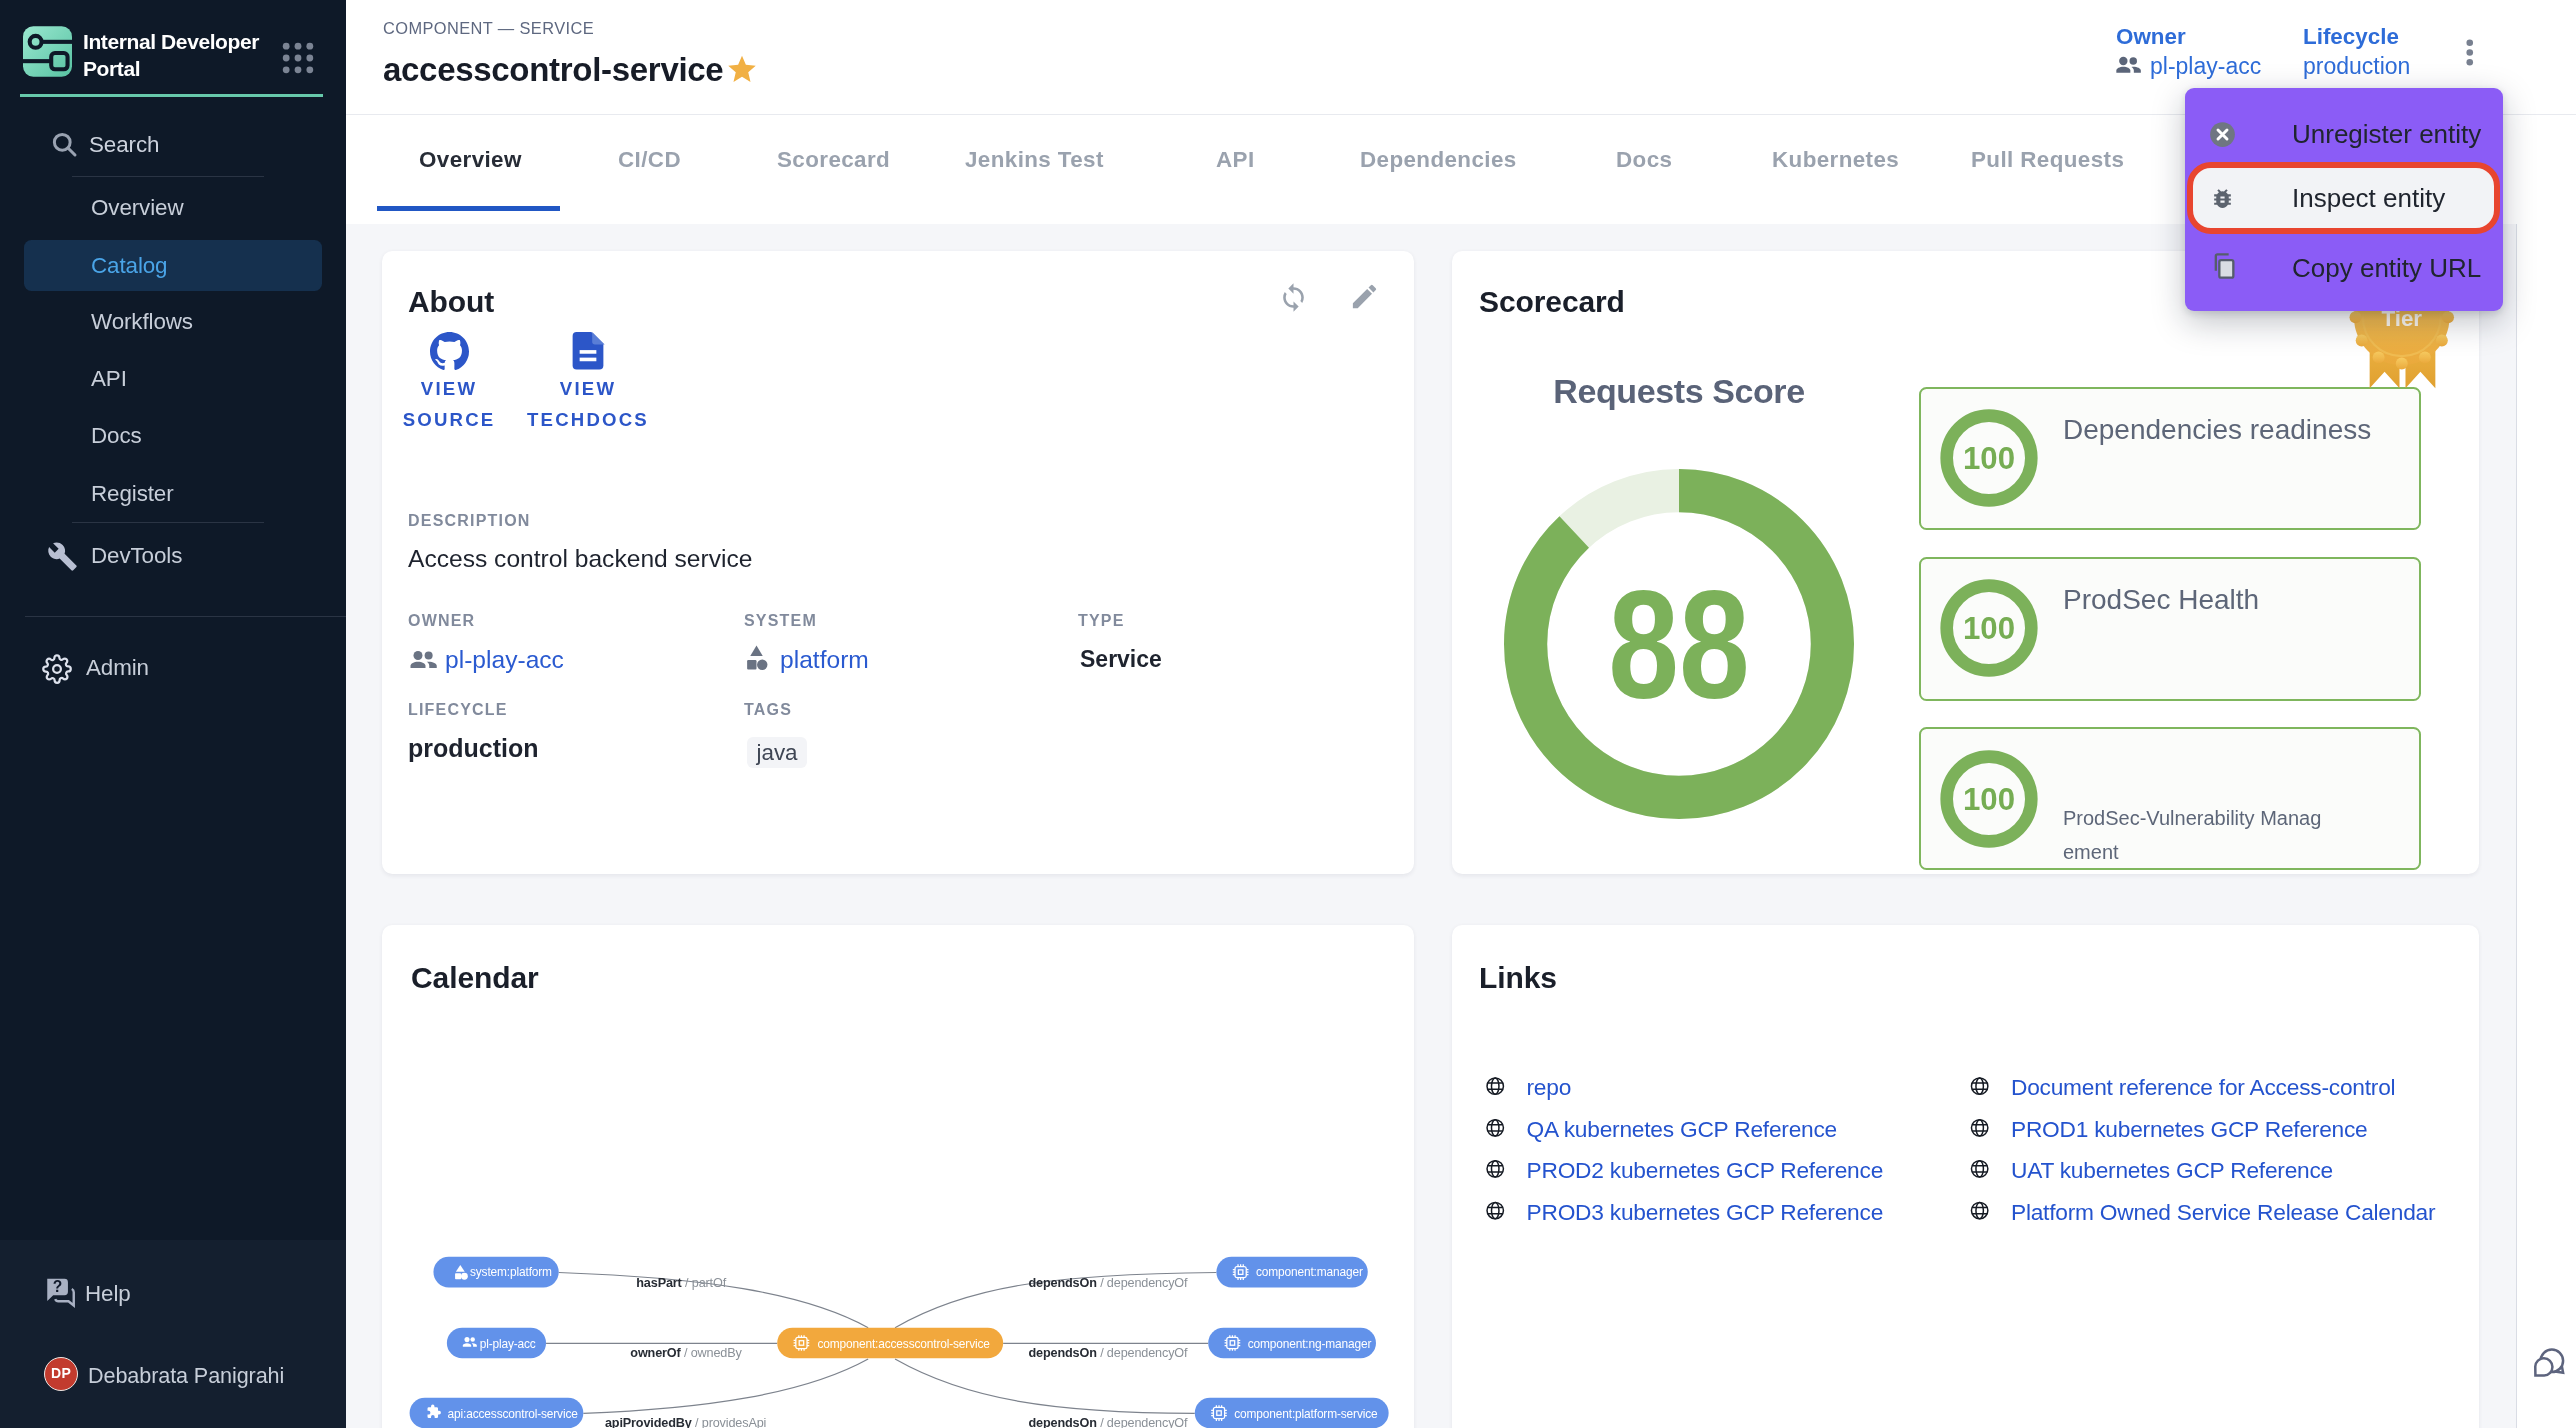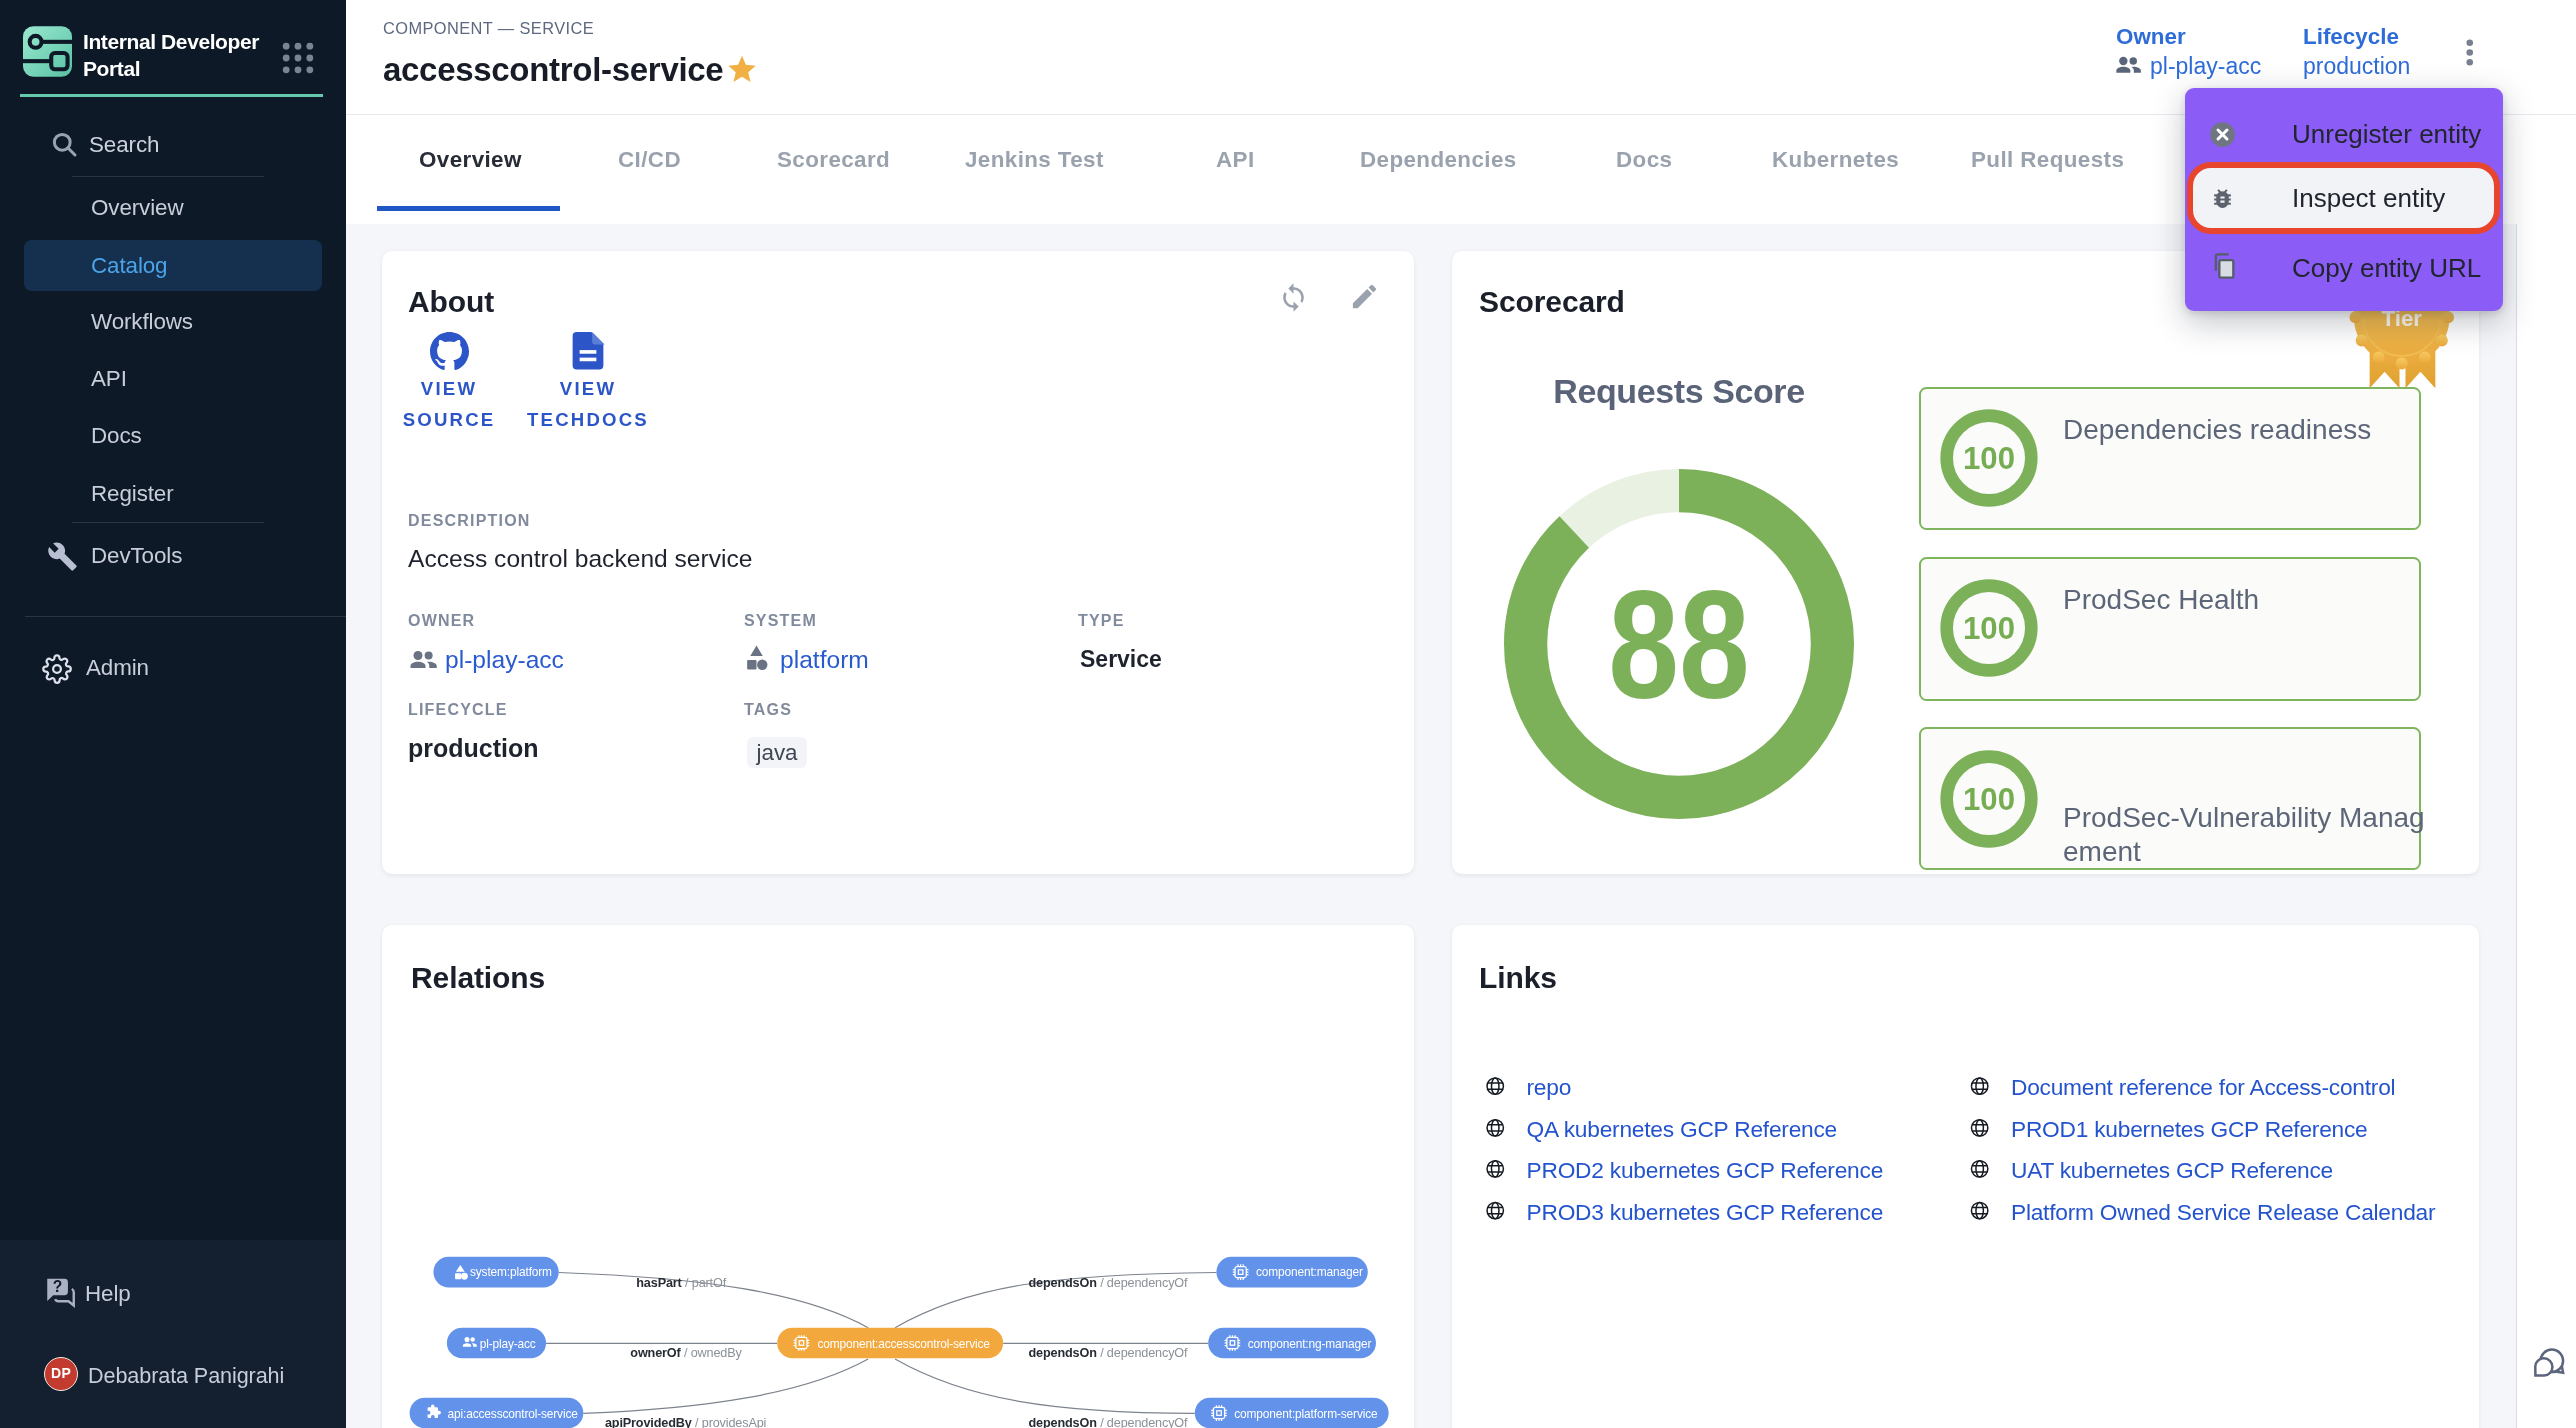--- a/index.html
+++ b/index.html
@@ -201,21 +201,21 @@
     <circle cx="66" cy="66" r="57" fill="none" stroke="#7cb15a" stroke-width="17"></circle>
     <text x="66" y="81" text-anchor="middle" font-size="42" font-weight="bold" fill="#76ad53" font-family="Liberation Sans">100</text>
   </svg>
   <div class="abs" style="left:611px;top:333px;font-size:28px;color:#5d6678">ProdSec Health</div>
 
   <div class="abs" style="left:467px;top:476px;width:502px;height:143px;border:2.2px solid #7fb65d;border-radius:7.5px;background:#fbfcfa"></div>
   <svg class="abs" style="left:488px;top:499px" width="98" height="98" viewBox="0 0 132 132">
     <circle cx="66" cy="66" r="57" fill="none" stroke="#7cb15a" stroke-width="17"></circle>
     <text x="66" y="81" text-anchor="middle" font-size="42" font-weight="bold" fill="#76ad53" font-family="Liberation Sans">100</text>
   </svg>
-  <div class="abs" style="left:611px;top:550px;font-size:28px;color:#5d6678;line-height:34px">ProdSec-Vulnerability Manag<br>ement</div>
+  <div class="abs" style="left:611px;top:550px;font-size:20px;color:#5d6678;line-height:34px">ProdSec-Vulnerability Manag<br>ement</div>
 </div>
 
 <svg class="abs" style="left:2348px;top:265px;z-index:8" width="109" height="127" viewBox="0 0 146 170">
   <defs>
     <linearGradient id="gold1" x1="0" y1="0" x2="0" y2="1">
       <stop offset="0" stop-color="#f7cb61"></stop>
         <stop offset="1" stop-color="#eaa93c"></stop>
     </linearGradient>
     <linearGradient id="gold2" x1="0" y1="0" x2="0" y2="1">
       <stop offset="0" stop-color="#edb445"></stop>
@@ -241,21 +241,21 @@
           <circle cx="-53.7" cy="-31" r="8"></circle>
           <circle cx="-31" cy="-53.7" r="8"></circle>
       </g>
     </g>
     <circle r="52" fill="none" stroke="#f0bc52" stroke-width="3"></circle>
     <text x="0" y="11" text-anchor="middle" font-size="30" font-weight="bold" fill="#ffffff" opacity="0.92" font-family="Liberation Sans">Tier</text>
   </g>
 </svg>
 
 <div class="card" id="relcard" style="left:382px;top:925px;width:1032px;height:522px">
-  <div class="abs cardtitle" style="left:29px;top:24px">Relations</div>
+  <div class="abs cardtitle" style="left:29px;top:24px">Calendar</div>
   <svg class="abs" style="left:0;top:0" width="1032" height="522" viewBox="0 0 1384 700" font-family="Liberation Sans">
     <g fill="none" stroke="#7d838d" stroke-width="1.6">
       <path d="M237,466 C430,473 565,492 652,540"></path>
       <path d="M688,540 C785,484 900,468 1119,466"></path>
       <path d="M220,561 L530,561"></path>
       <path d="M833,561 L1108,561"></path>
       <path d="M270,655 C430,649 565,630 652,582"></path>
       <path d="M688,582 C785,637 900,654 1090,655"></path>
     </g>
     <g font-size="17" letter-spacing="-0.2">

